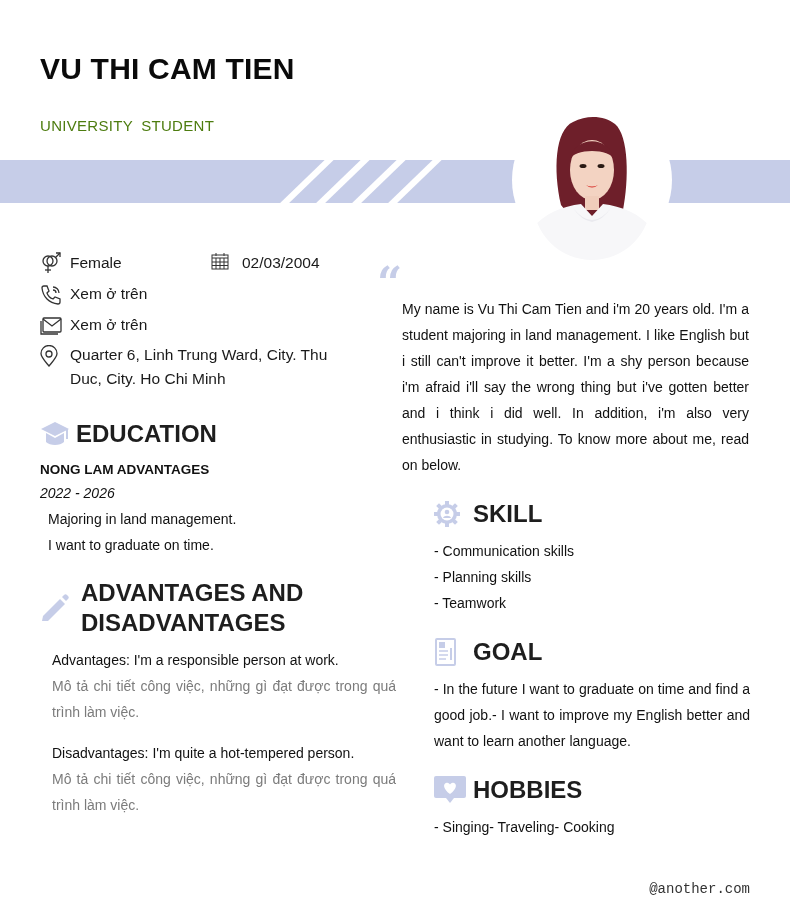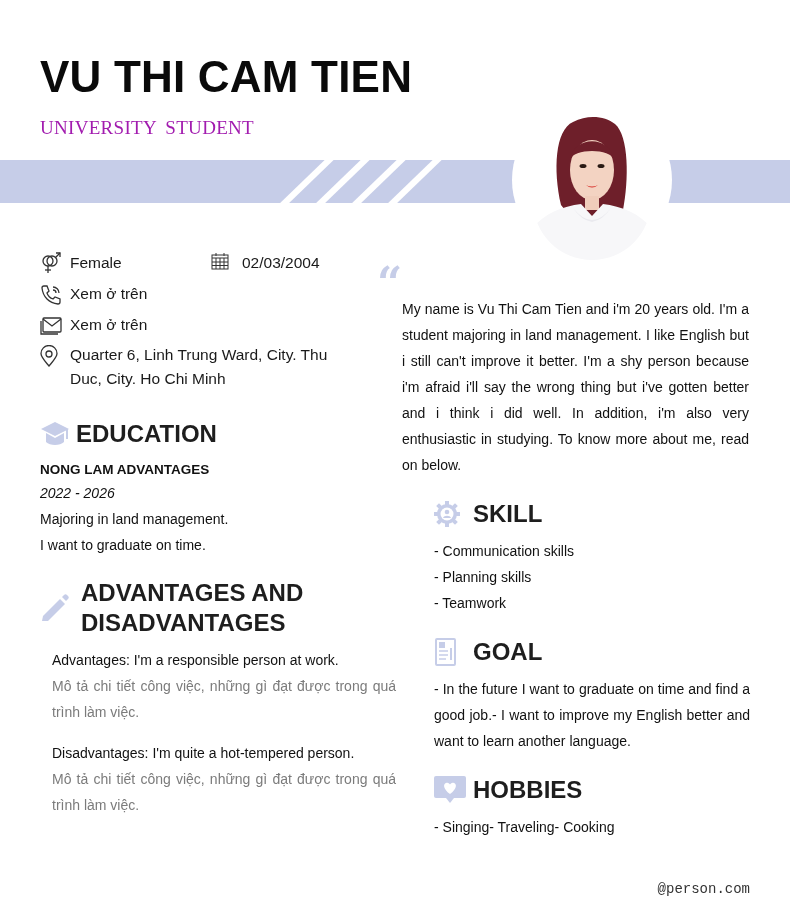--- a/index.html
+++ b/index.html
@@ -1,20 +1,20 @@
 <!DOCTYPE html>
 <html><head>
 <meta charset="utf-8">
 <style>
   * { box-sizing: border-box; margin: 0; padding: 0; }
   html, body { width: 790px; height: 910px; background: #ffffff; overflow: hidden; }
   body { font-family: "Liberation Sans", "DejaVu Sans", sans-serif; color: #222; position: relative; }
 
-  .name { position: absolute; left: 40px; top: 52px; font-size: 44px; font-weight: 700; color: #0a0a0a; letter-spacing: 0.2px; }
-  .title { position: absolute; left: 40px; top: 117px; font-size: 19px; font-weight: 400; color: #a21caf; letter-spacing: 0.3px; word-spacing: 4px; font-family: Liberation Serif, serif; }
+  .name { position: absolute; left: 40px; top: 52px; font-size: 30px; font-weight: 700; color: #0a0a0a; letter-spacing: 0.2px; }
+  .title { position: absolute; left: 40px; top: 117px; font-size: 15px; font-weight: 400; color: #4d7c0f; letter-spacing: 0.3px; word-spacing: 4px; }
 
   .band { position: absolute; left: 0; top: 160px; width: 790px; height: 43px; background: #c6cde8; }
   .stripes { position: absolute; left: 0; top: 160px; width: 790px; height: 43px; overflow: hidden; }
   .stripe { position: absolute; top: -10px; width: 9px; height: 70px; background: #fff; transform: skewX(-46deg); transform-origin: top left; }
 
   .photo-ring { position: absolute; left: 512px; top: 100px; width: 160px; height: 160px; border-radius: 50%; background: #fff; }
   .photo { position: absolute; left: 533px; top: 110px; width: 118px; height: 150px; border-radius: 0 0 60px 60px; overflow: hidden; background: #fff; }
 
   .info { position: absolute; left: 40px; top: 252px; width: 320px; font-size: 15.5px; color: #1a1a1a; }
   .info-row { display: flex; align-items: flex-start; height: 31px; }
@@ -23,21 +23,21 @@
   .info-row.addr { height: 54px; }
   .info-row.addr .txt { line-height: 24px; margin-top: -2px; }
   .dob { position: absolute; left: 175px; top: 252px; display: flex; align-items: center; font-size: 15.5px; color: #1a1a1a; padding-left: 36px; }
   .dob .ic { width: 31px; }
 
   .sec-head { position: absolute; display: flex; align-items: center; font-weight: 700; color: #1e1e1e; font-size: 24px; }
   .edu-head { left: 40px; top: 419px; }
   .edu { position: absolute; left: 40px; top: 460px; font-size: 14px; color: #111; }
   .edu .school { font-weight: 700; font-size: 13.5px; line-height: 20px; }
   .edu .years { font-style: italic; line-height: 26px; }
-  .edu .line { line-height: 26px; }
+  .edu .line { line-height: 26px; margin-left: 8px; }
 
   .adv-head { left: 40px; top: 578px; align-items: flex-start; }
   .adv-head .label { line-height: 30px; }
   .adv { position: absolute; left: 52px; top: 647px; width: 344px; font-size: 14px; color: #111; }
   .adv p { line-height: 26px; }
   .adv .muted { color: #7b7b7b; text-align: justify; }
   .adv .gap { height: 15px; }
 
   .quote { position: absolute; left: 377px; top: 262px; font-family: "DejaVu Serif", serif; font-size: 44px; font-weight: 700; color: #c6cde8; line-height: 44px; }
   .about { position: absolute; left: 402px; top: 296px; width: 347px; font-size: 14px; line-height: 26px; color: #111; text-align: justify; }
@@ -233,14 +233,14 @@
       <svg width="32" height="28" viewBox="0 0 32 28">
         <rect x="0" y="0" width="32" height="22" rx="2" fill="#c6cde8"></rect>
         <path d="M12 22 L16 27 L20 22 Z" fill="#c6cde8"></path>
         <path d="M16 18 C9 13 9 8 12 7 C14 6 15.5 7.5 16 8.5 C16.5 7.5 18 6 20 7 C23 8 23 13 16 18 Z" fill="#fff"></path>
       </svg>
     </span>
     <span>HOBBIES</span>
   </div>
   <div class="rlist hob-text">- Singing- Traveling- Cooking</div>
 
-  <div class="footer">@person.com</div>
+  <div class="footer">@another.com</div>
 </div>
 
 </body></html>

